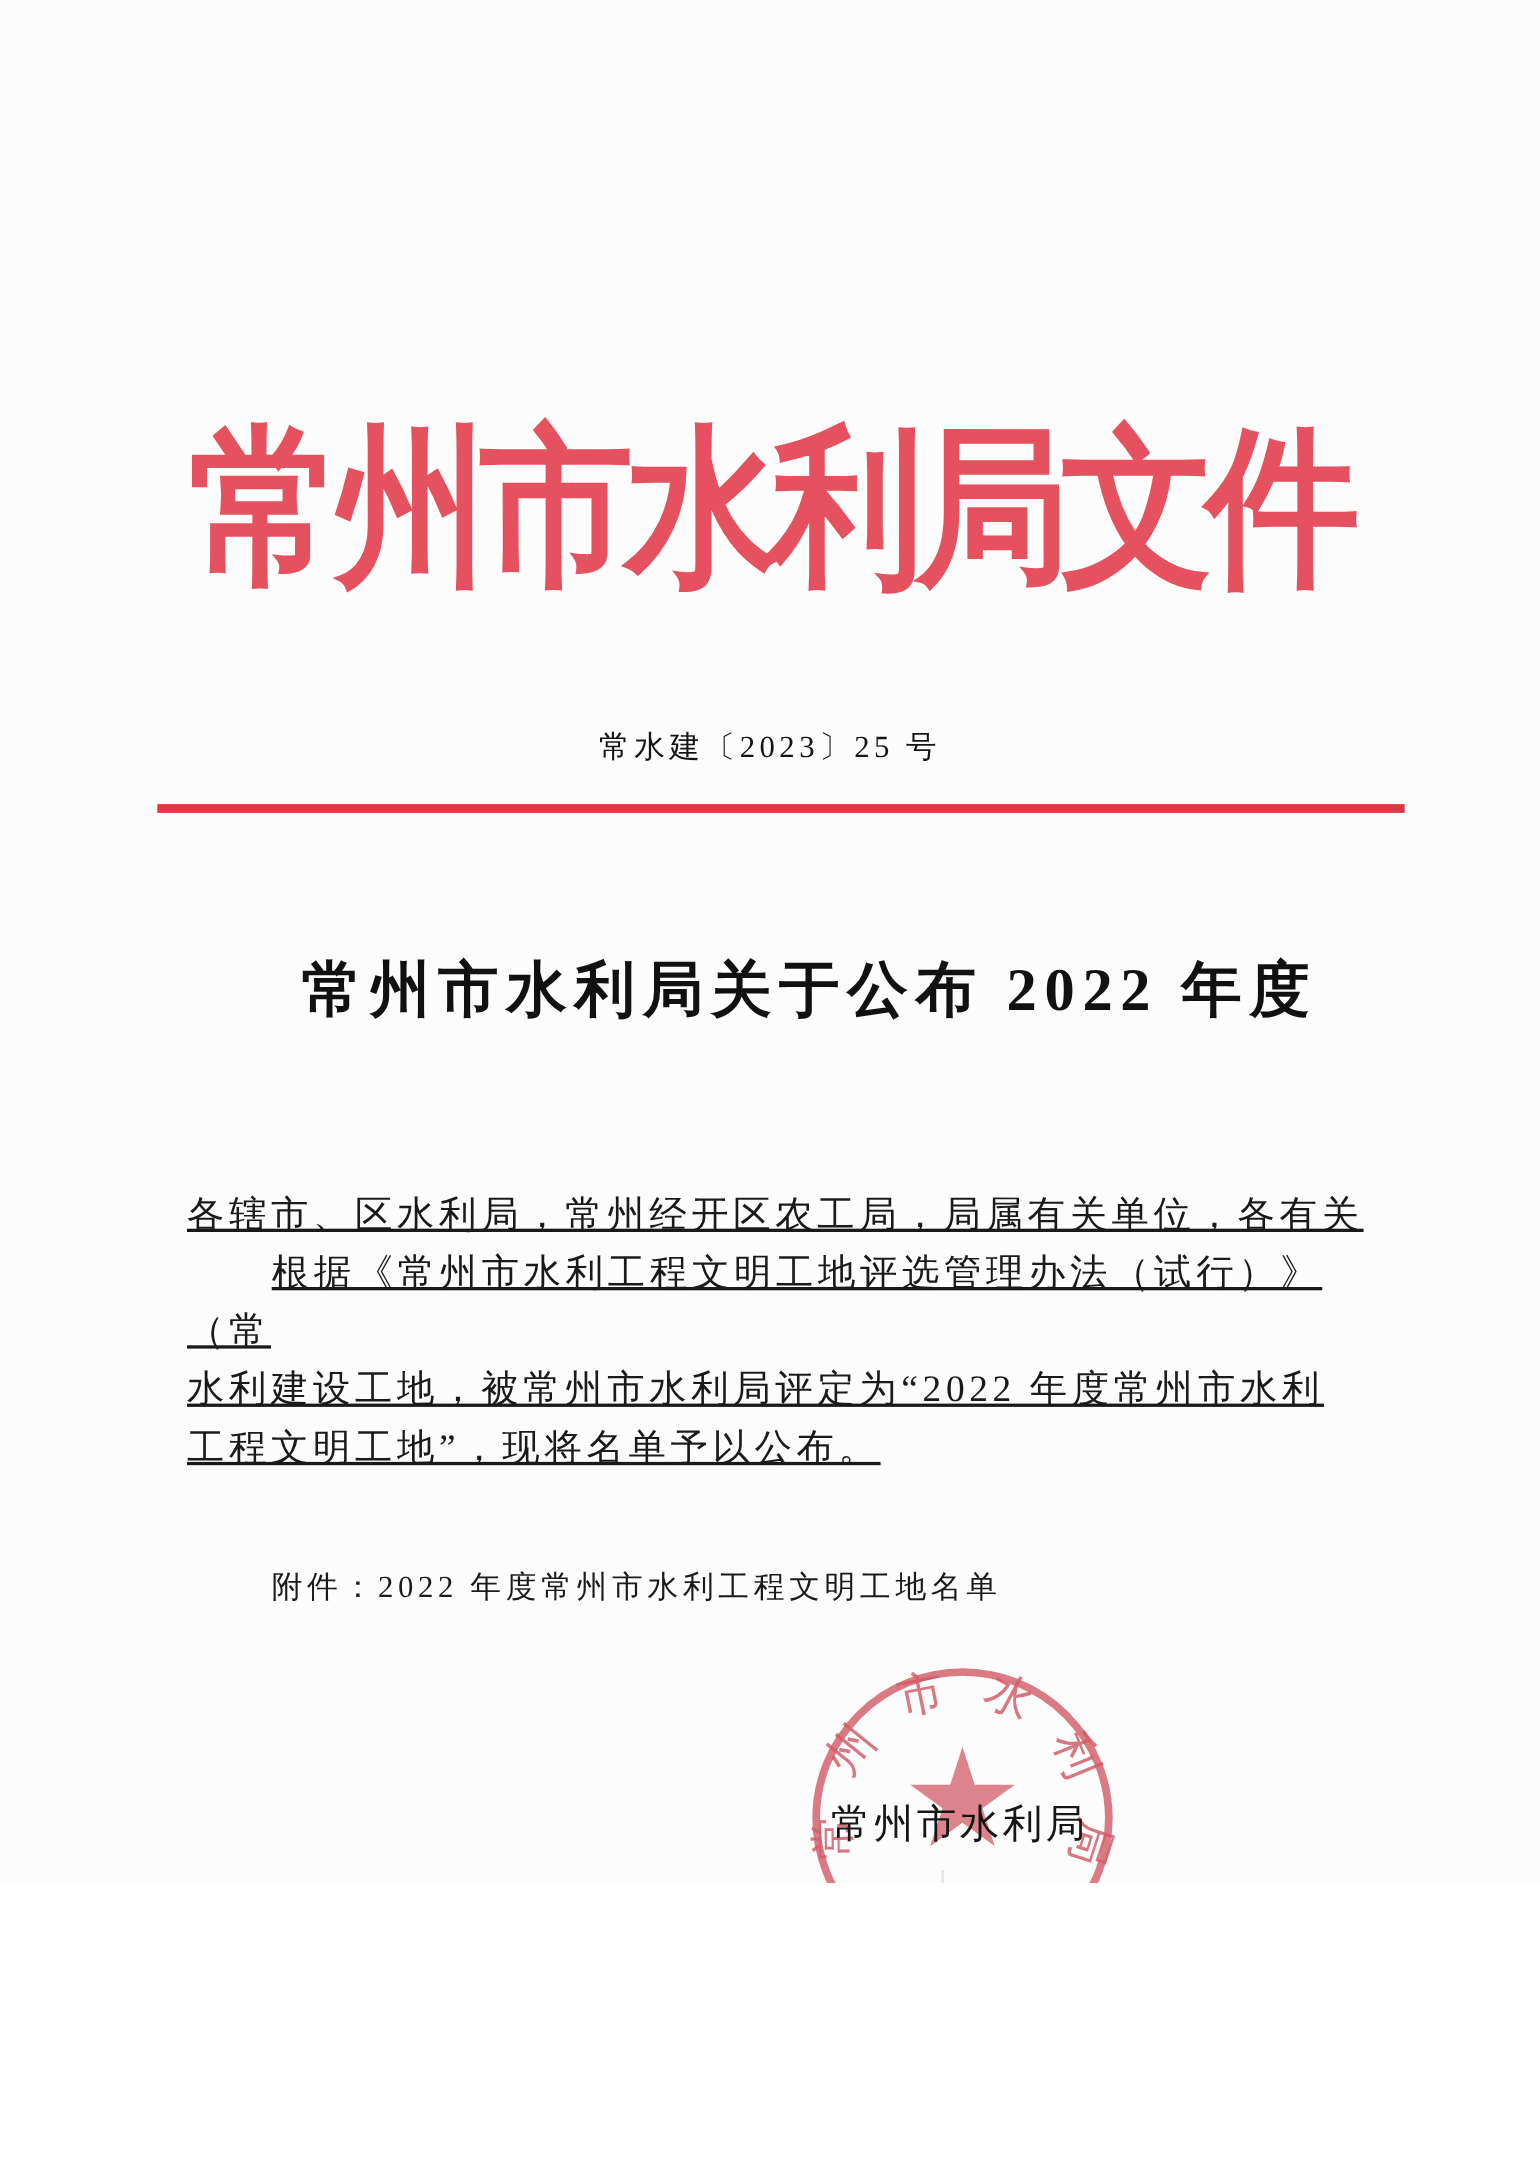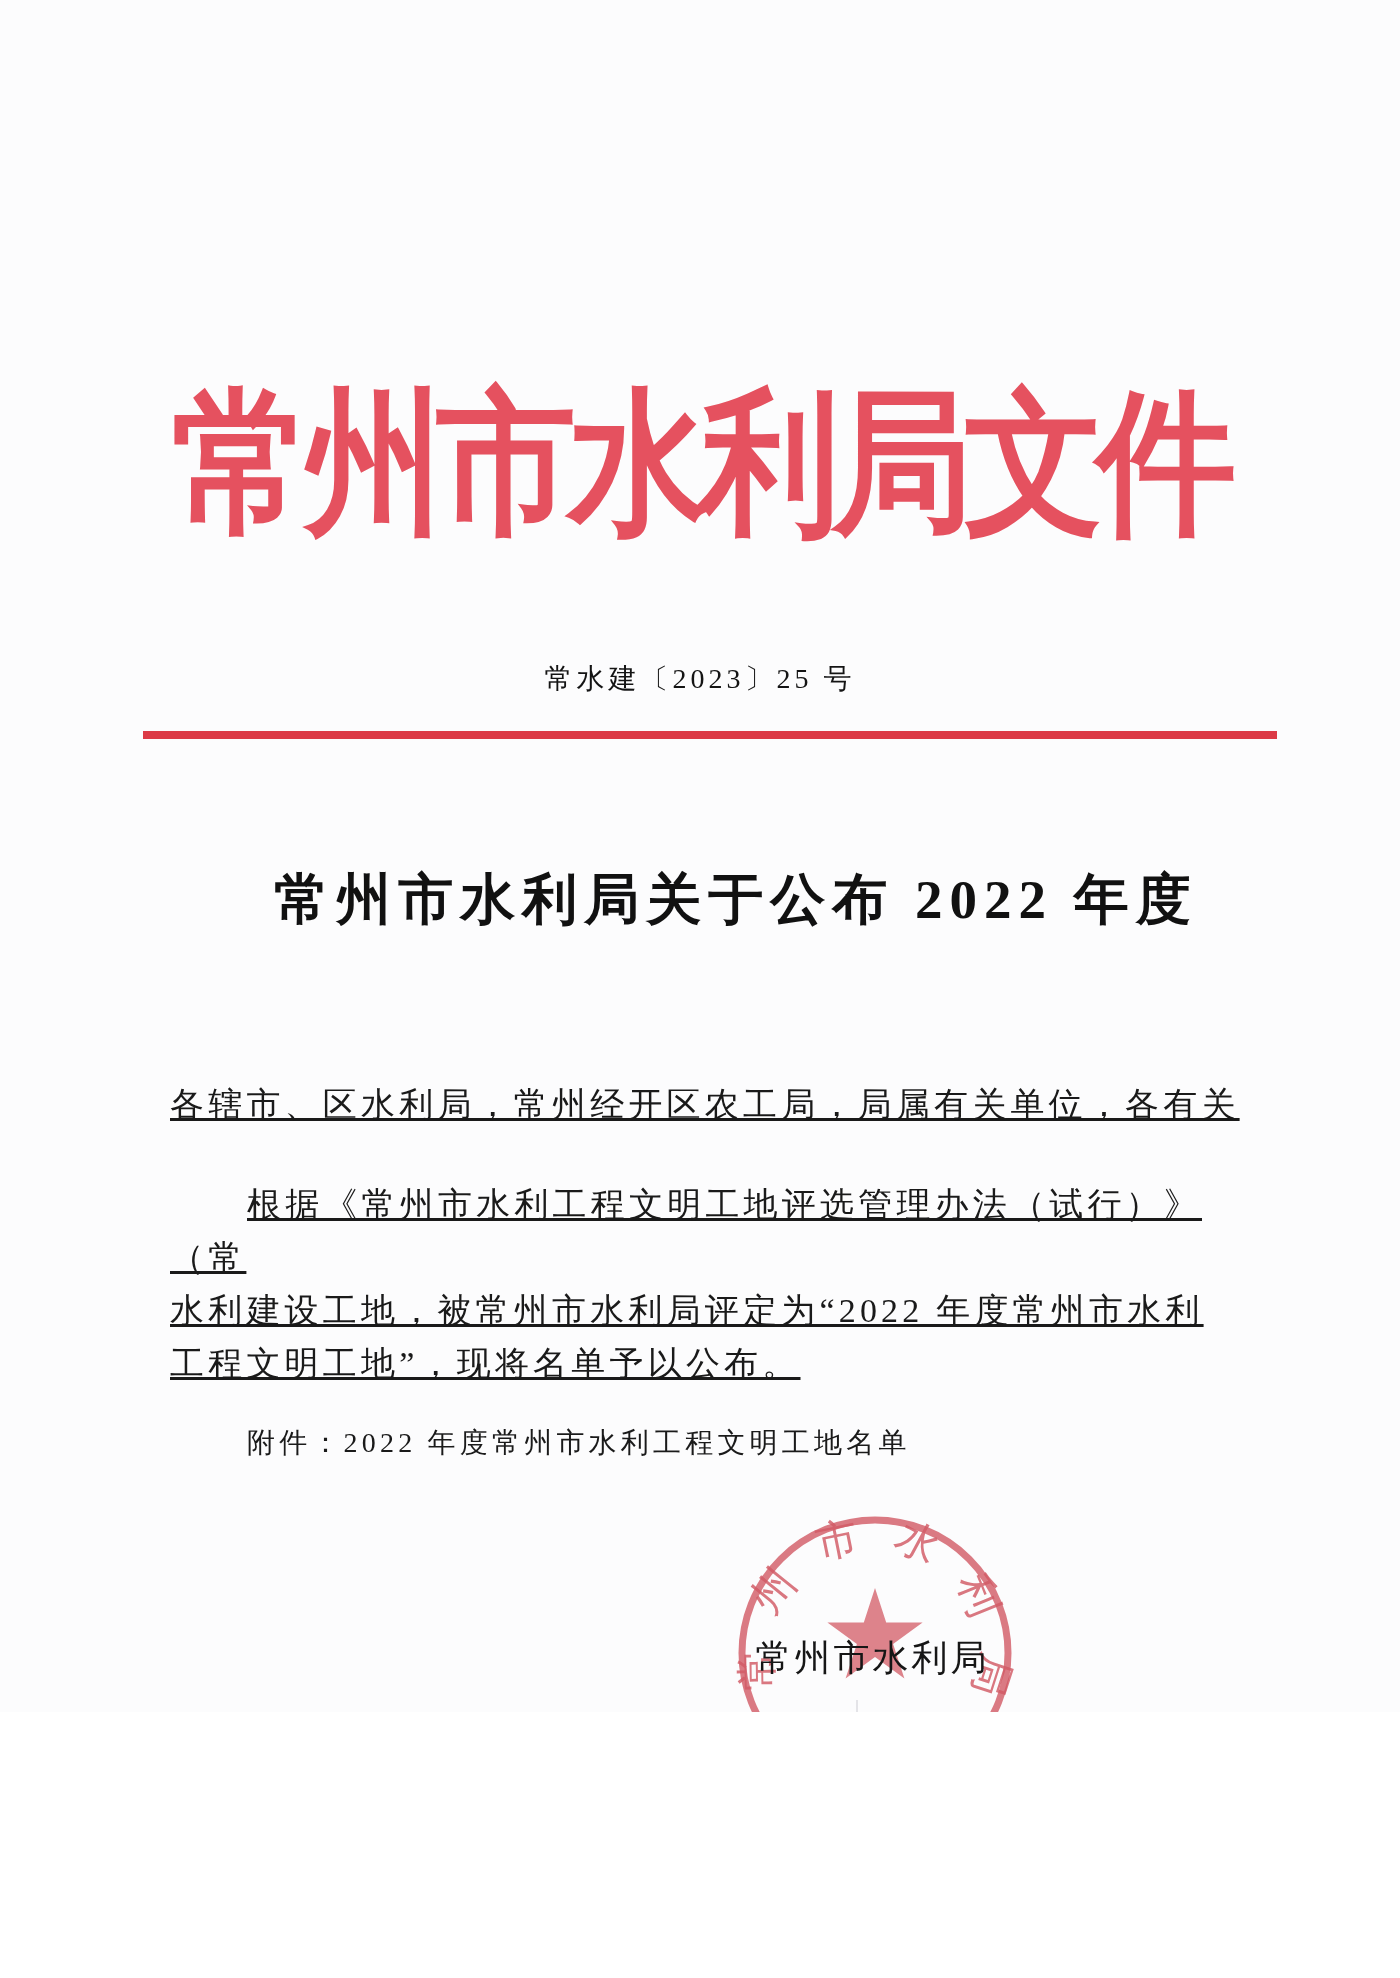--- a/index.html
+++ b/index.html
@@ -71,21 +71,21 @@
     position: absolute;
     left: 170px;
     top: 1078px;
     width: 1092px;
     font-size: 34px;
     line-height: 53px;
     letter-spacing: 4.2px;
     color: #1a1a1a;
     text-decoration: underline;
   }
-  .indent2 { text-indent: 77px; margin-top: 47px; }
+  .indent2 { text-indent: 77px; }
   
   .attachment {
     position: absolute;
     left: 170px;
     top: 1424px;
     width: 1092px;
     font-size: 28px;
     letter-spacing: 4.2px;
     text-indent: 77px;
     color: #1a1a1a;

